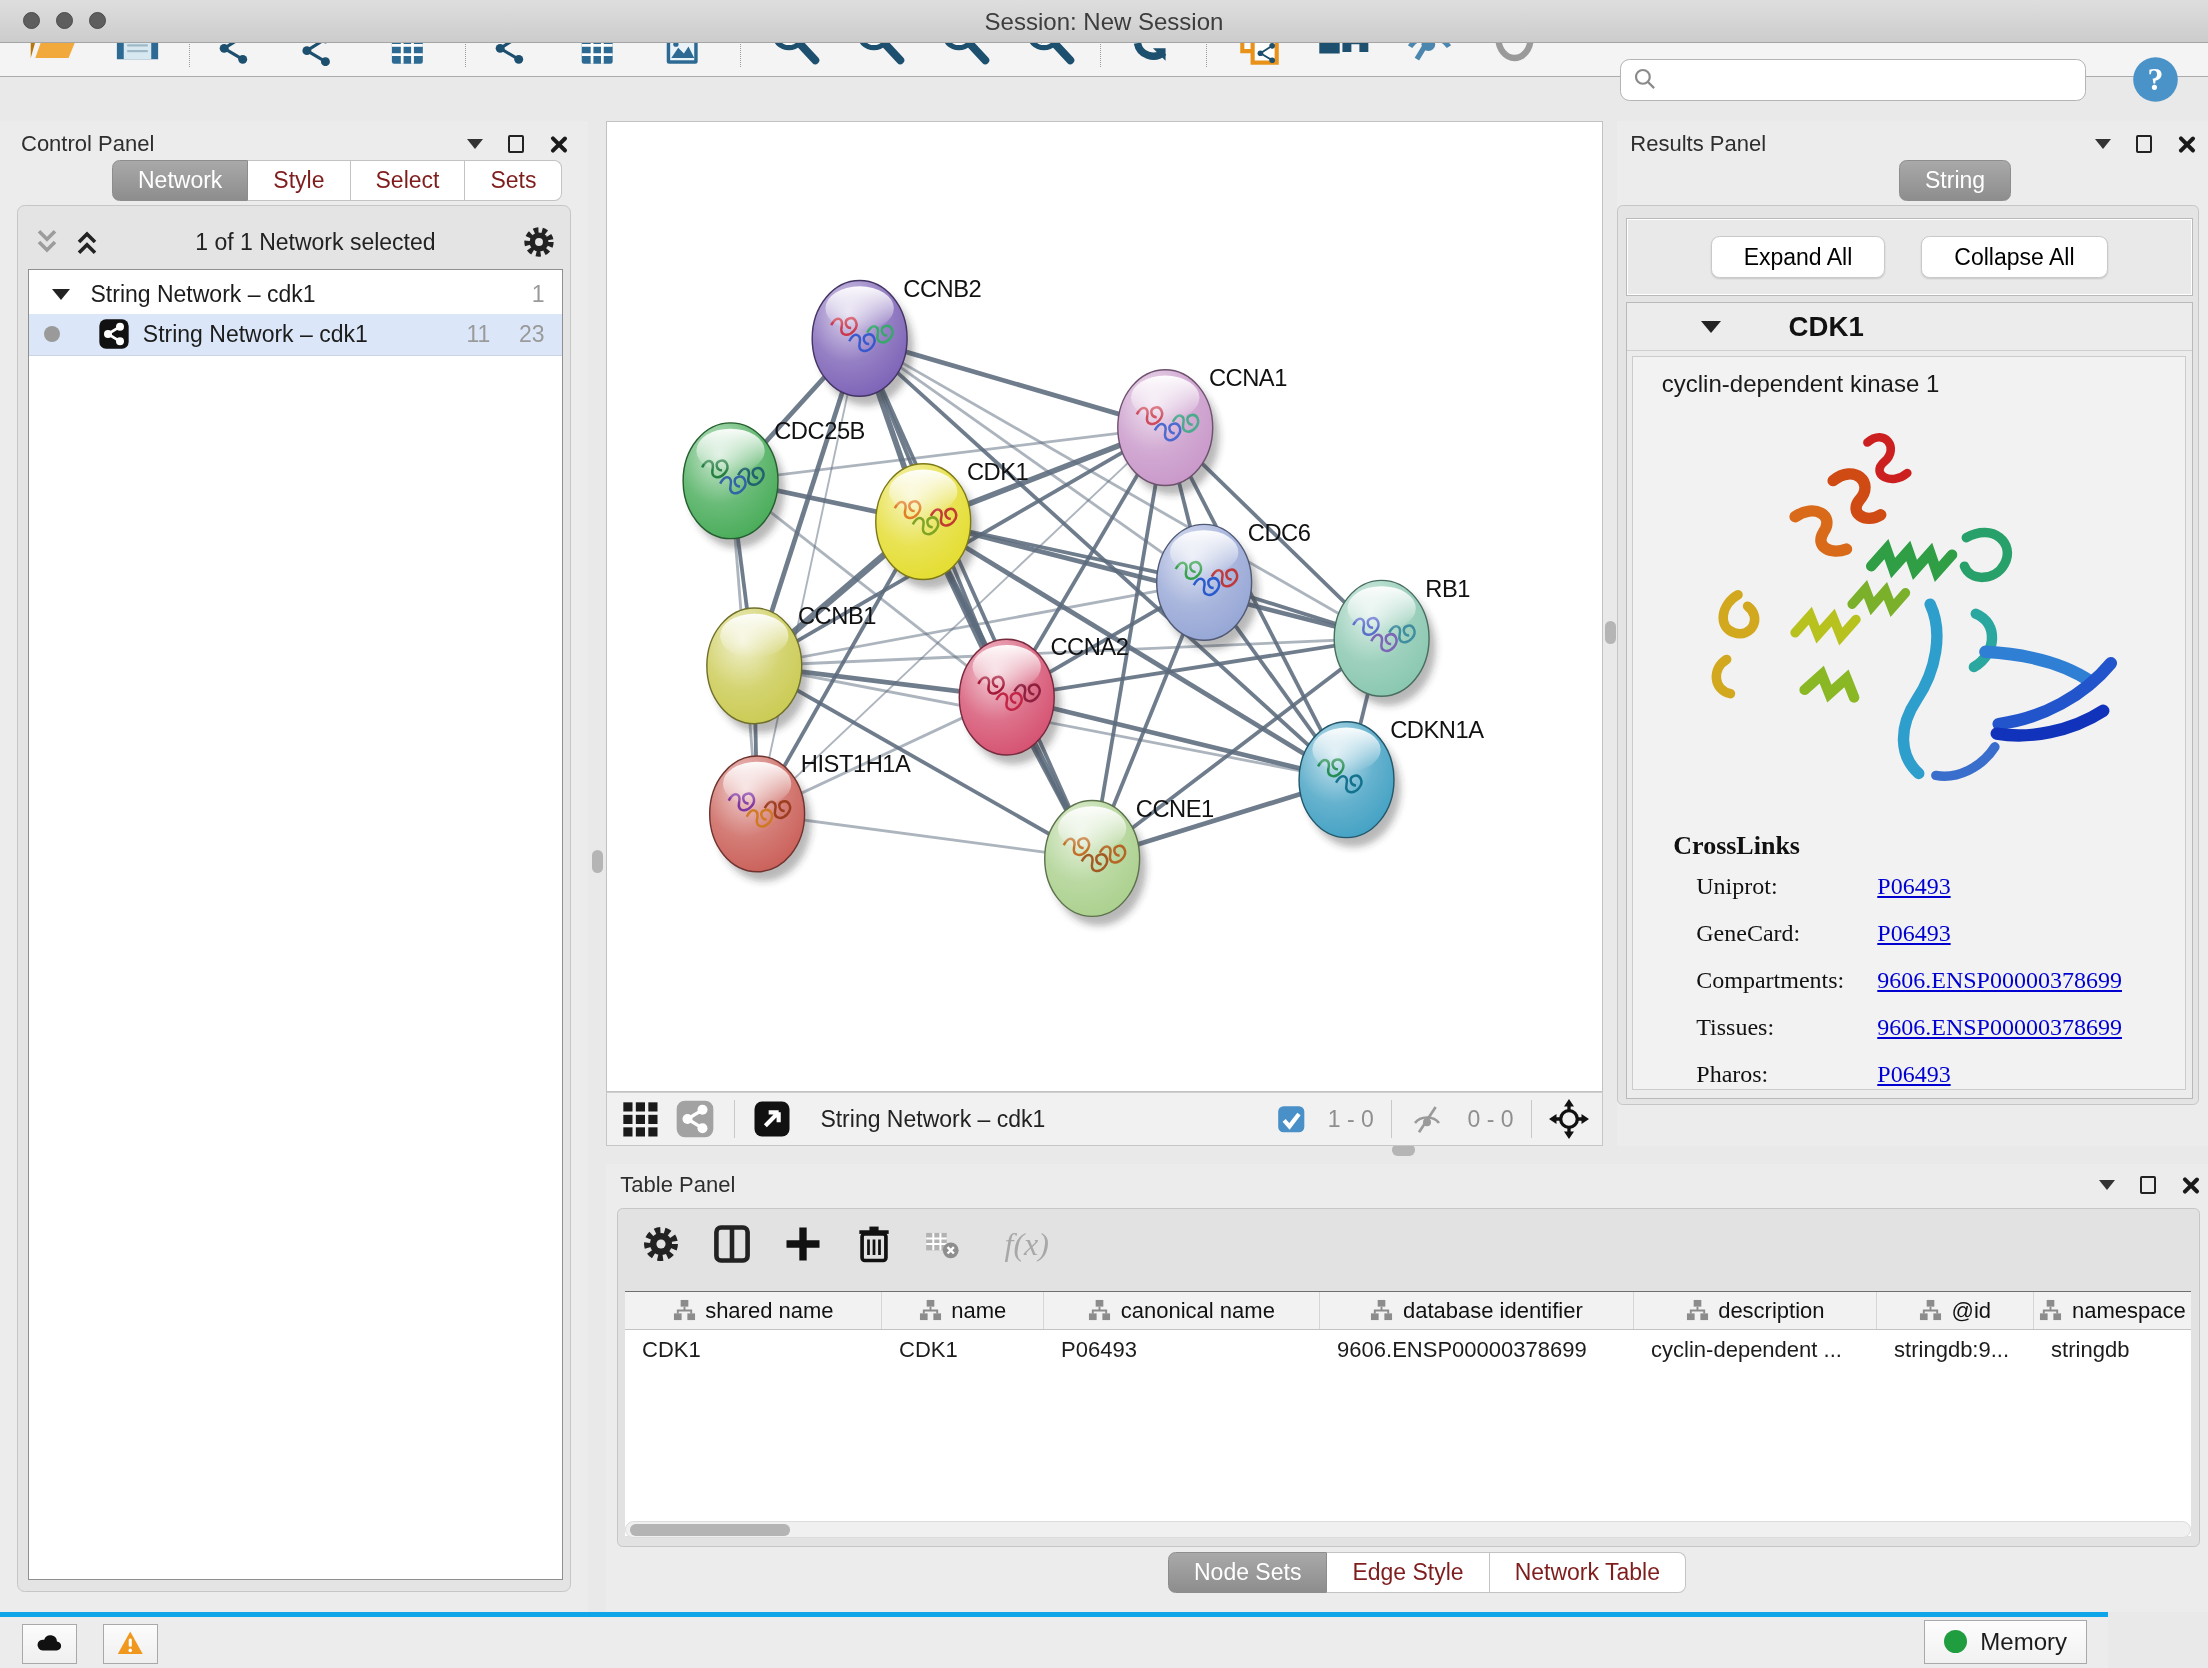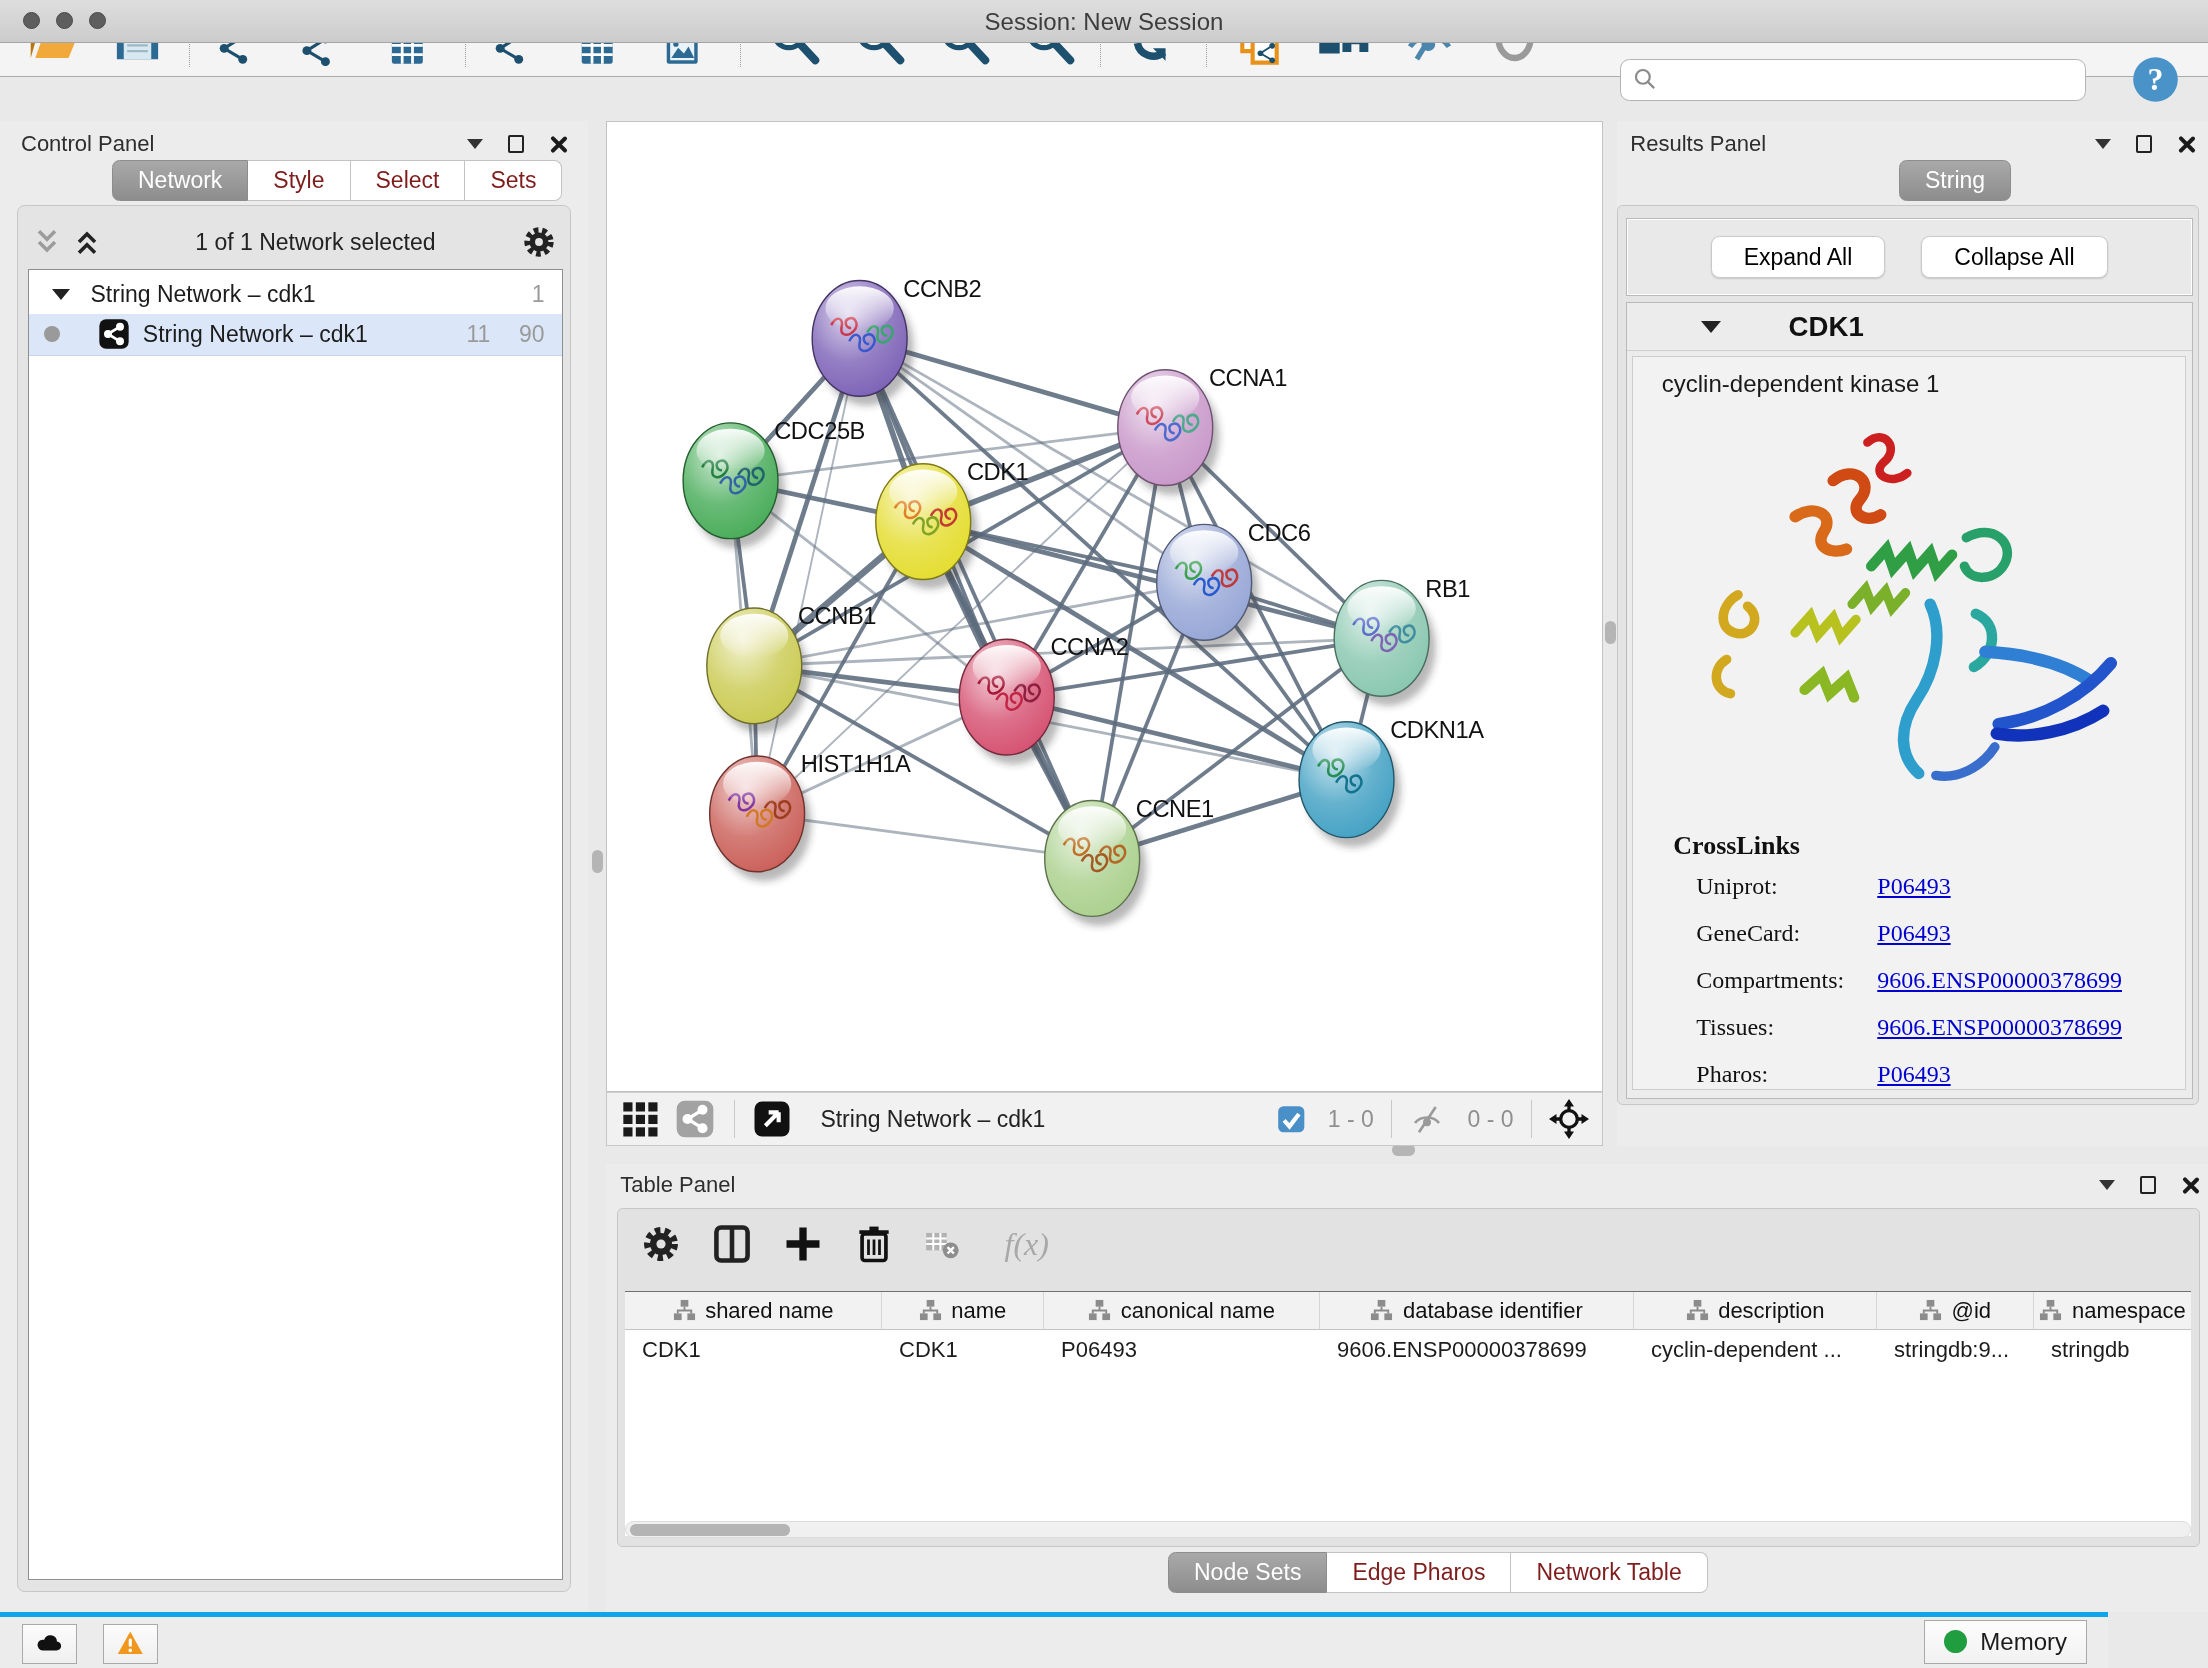--- a/index.html
+++ b/index.html
@@ -303,21 +303,21 @@
         <svg class="neticon" viewBox="0 0 48 48">
             <rect x="2" y="2" width="44" height="44" rx="10" fill="#111"></rect>
             <circle cx="15" cy="24" r="6" fill="#fff"></circle>
             <circle cx="33" cy="13" r="6" fill="#fff"></circle>
             <circle cx="33" cy="35" r="6" fill="#fff"></circle>
             <path d="M15 24 33 13M15 24 33 35" stroke="#fff" stroke-width="4"></path>
           </svg>
         <span>String Network – cdk1</span>
         <span class="counts">
           <span>11</span>
-          <span>90</span>
+          <span>23</span>
         </span>
       </div>
     </div>
   </div>
 </div>
 
 <div class="vsplit abs" style="left:588px">
     <span class="splitdot" style="left:3.8px; top:729px"></span>
   </div>
 <div class="vsplit abs" style="left:1603px; width:14.3px; height:1025px">
@@ -794,21 +794,21 @@
           <div class="td" style="width: 157px;">stringdb:9...</div>
           <div class="td" style="width: 158px;">stringdb</div>
         </div>
       </div>
     <div id="hscroll">
         <span class="thumb"></span>
       </div>
   </div>
   <div id="tp-tabs" class="abs tabrow">
       <span class="tab active">Node Sets</span>
-      <span class="tab">Edge Pharos</span>
+      <span class="tab">Edge Style</span>
       <span class="tab">Network Table</span>
     </div>
 </div>
 
 <div id="statusbar" class="abs">
   <span class="sbtn" style="left:22px">
     <svg viewBox="0 0 48 48">
         <path d="M13 36a9 9 0 1 1 2.5-17.7A11 11 0 0 1 37 21a7.5 7.5 0 0 1-1 15z" fill="#111"></path>
       </svg>
   </span>

